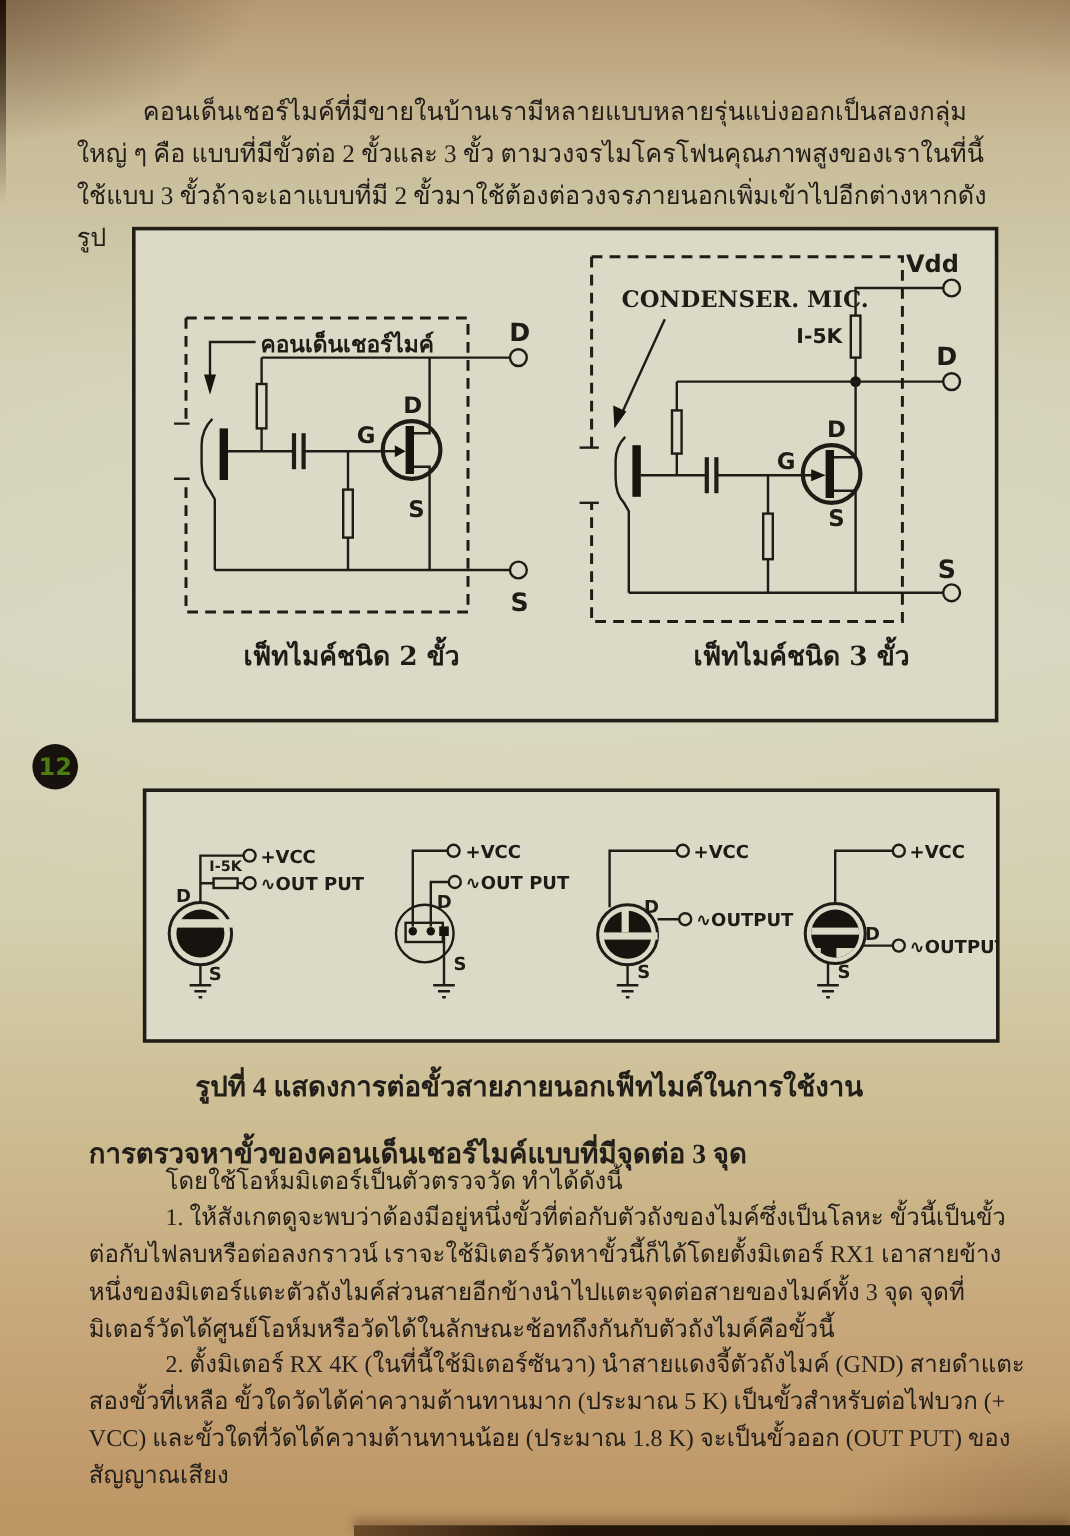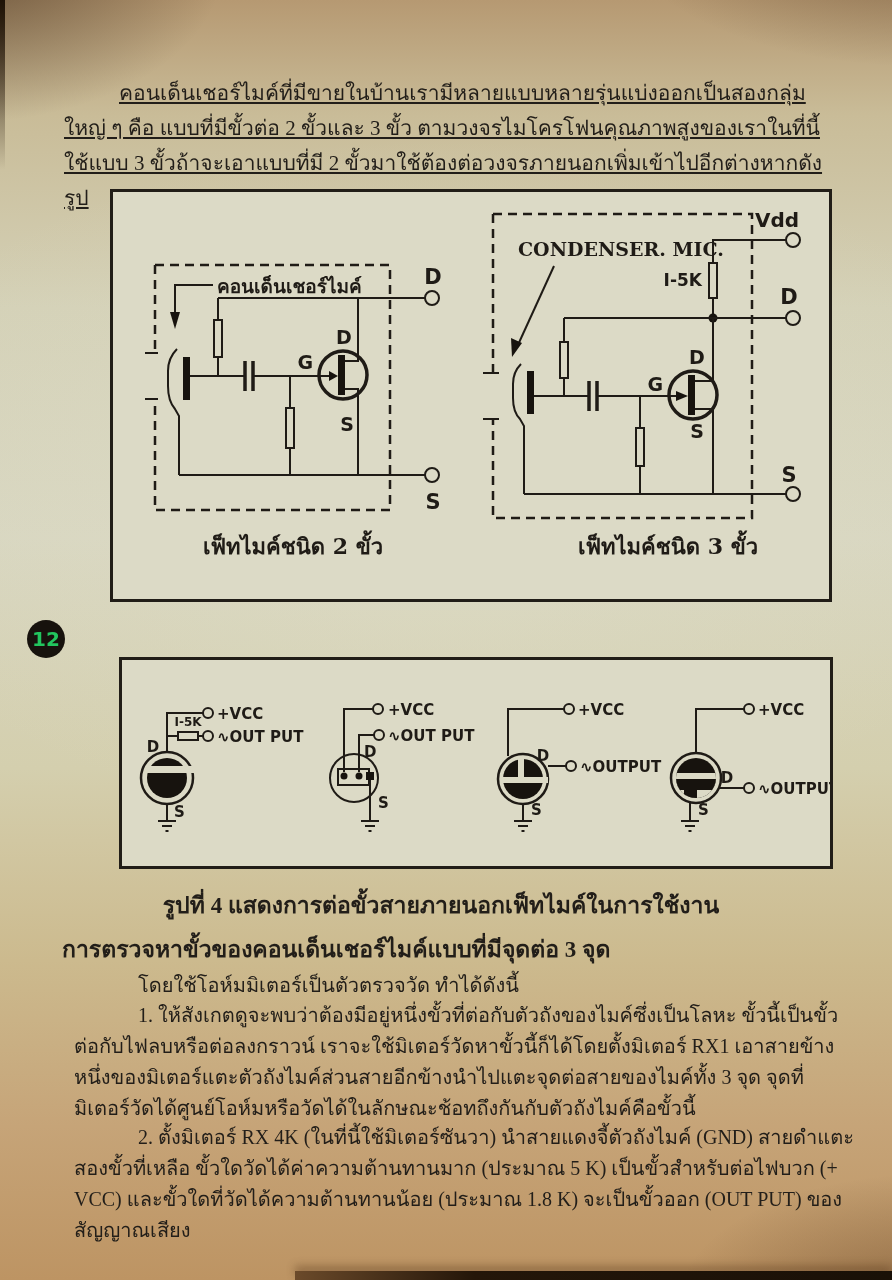--- a/index.html
+++ b/index.html
@@ -17,32 +17,32 @@
       radial-gradient(ellipse 520px 240px at 104% -6%, rgba(70,45,24,.45), rgba(70,45,24,0) 60%),
       radial-gradient(ellipse 420px 220px at 104% 102%, rgba(70,40,18,.38), rgba(70,40,18,0) 60%),
       radial-gradient(ellipse 900px 500px at 50% 38%, rgba(226,226,206,.40), rgba(226,226,206,0) 70%),
       linear-gradient(180deg,#b69972 0%,#c9bc98 9%,#d4d1b7 24%,#d8d6c0 42%,#d4cfae 60%,#ccba8e 75%,#c6a478 88%,#bd9463 100%);}
   .edge-left{position:absolute;left:0;top:0;width:5px;height:170px;
       background:linear-gradient(180deg,#1e1206,rgba(30,18,6,0));}
   .table-edge{position:absolute;right:0;bottom:0;left:295px;height:9px;
       background:linear-gradient(90deg,#6b4a2a,#241609 30%,#191007);
       box-shadow:0 -5px 8px rgba(90,58,28,.45);}
   .intro{position:absolute;left:64px;top:76px;width:774px;margin:0;
-      font-size:21px;line-height:35px;text-indent:55px;text-decoration:underline;}
+      font-size:21px;line-height:35px;text-indent:55px;}
   .figbox{position:absolute;border:3px solid #211d17;background:#dcdac6;
       box-sizing:border-box;}
   .fig3{left:110px;top:189px;width:722px;height:413px;}
   .fig4{left:119px;top:657px;width:714px;height:212px;}
   .badge{position:absolute;left:27px;top:620px;width:38px;height:38px;border-radius:50%;
-      background:#17120d;color:#22c55e;font-family:"DejaVu Sans",sans-serif;
+      background:#17120d;color:#4d7c0f;font-family:"DejaVu Sans",sans-serif;
       font-size:20px;font-weight:bold;display:flex;align-items:center;justify-content:center;}
   .cap{position:absolute;margin:0;font-weight:bold;text-align:center;font-size:23px;}
   .cap3{left:60px;top:616px;width:740px;}
   .cap4{left:71px;top:887px;width:740px;}
-  .heading{position:absolute;left:62px;top:931px;margin:0;font-size:23px;font-weight:bold;}
+  .heading{position:absolute;left:62px;top:931px;margin:12px;font-size:23px;font-weight:bold;}
   .body{position:absolute;left:70px;width:780px;margin:4px;font-size:20px;line-height:30px;}
   .method{top:966px;text-indent:64px;}
   .step1{top:996px;text-indent:64px;line-height:31px;}
   .step2{top:1118px;text-indent:64px;line-height:31px;}
   svg{display:block;}
   svg .wire{stroke:#1f1b16;stroke-width:2;fill:none;}
   svg .thick{stroke:#1f1b16;stroke-width:3.5;fill:none;}
   svg .dash{stroke:#1f1b16;stroke-width:2.5;fill:none;stroke-dasharray:9 6;}
   svg .fill{fill:#17130e;stroke:none;}
   svg .paper{fill:#dcdac6;stroke:none;}

